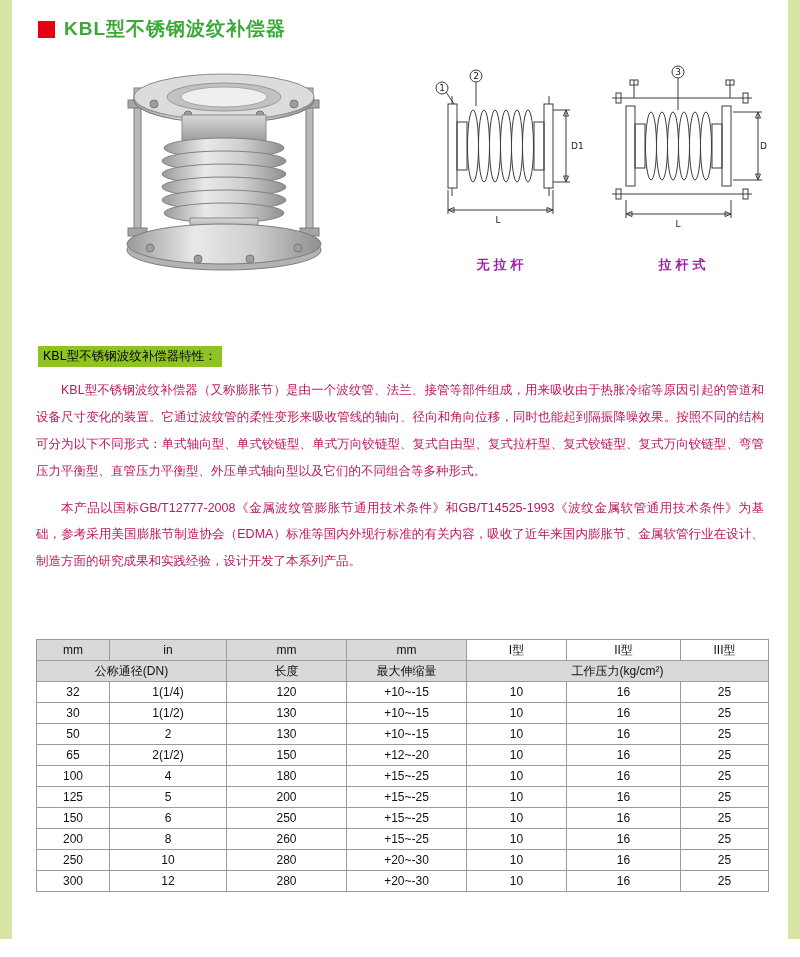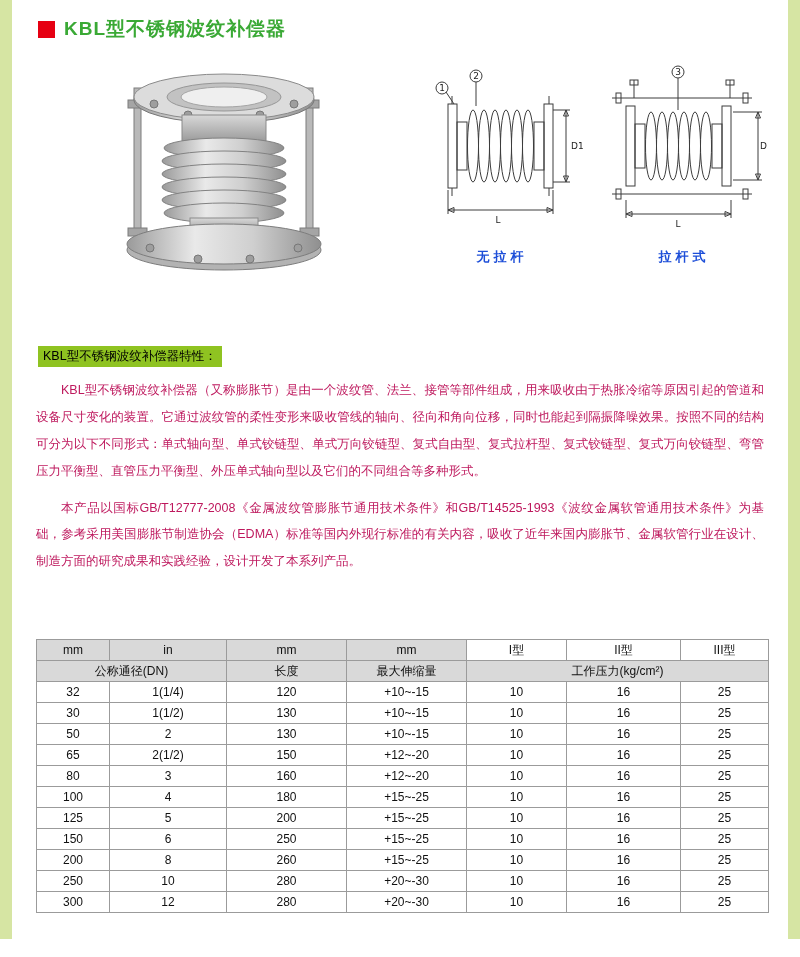--- a/index.html
+++ b/index.html
@@ -28,21 +28,21 @@
   }
   
   .title-row{display:flex;align-items:center;gap:9px;margin:4px 0 10px 2px;}
   .red-square{width:17px;height:17px;background:var(--brand-red);flex:0 0 auto;}
   .title{font-size:19px;font-weight:bold;color:var(--accent-green);letter-spacing:1px;}
   
   .media-row{display:flex;align-items:flex-start;margin:18px 0 0 0;}
   .photo-wrap{margin-left:62px;width:260px;}
   .drawings{display:flex;margin-left:70px;gap:14px;}
   .drawings figure{text-align:center;}
-  .drawings figcaption{font-size:13px;font-weight:600;color:#1d4ed8;letter-spacing:4px;margin-top:6px;}
+  .drawings figcaption{font-size:13px;font-weight:600;color:#a21caf;letter-spacing:4px;margin-top:14px;}
   svg{display:block;}
   .tech line,.tech rect,.tech ellipse,.tech path,.tech circle{stroke:#3c3c3c;fill:none;stroke-width:1;}
   .tech text{font-size:9px;fill:#222;stroke:none;font-family:"DejaVu Sans",sans-serif;}
   
   .features{margin-top:68px;}
   .features-heading{
     display:inline-block;background:var(--highlight-green);
     color:#000;font-size:12.5px;padding:2px 5px;margin-left:2px;
   }
   .para{
@@ -286,29 +286,20 @@
           <tr>
             <td>65</td>
             <td>2(1/2)</td>
             <td>150</td>
             <td>+12~-20</td>
             <td>10</td>
             <td>16</td>
             <td>25</td>
           </tr>
           <tr>
-            <td>80</td>
-            <td>3</td>
-            <td>160</td>
-            <td>+12~-20</td>
-            <td>10</td>
-            <td>16</td>
-            <td>25</td>
-          </tr>
-          <tr>
             <td>100</td>
             <td>4</td>
             <td>180</td>
             <td>+15~-25</td>
             <td>10</td>
             <td>16</td>
             <td>25</td>
           </tr>
           <tr>
             <td>125</td>

